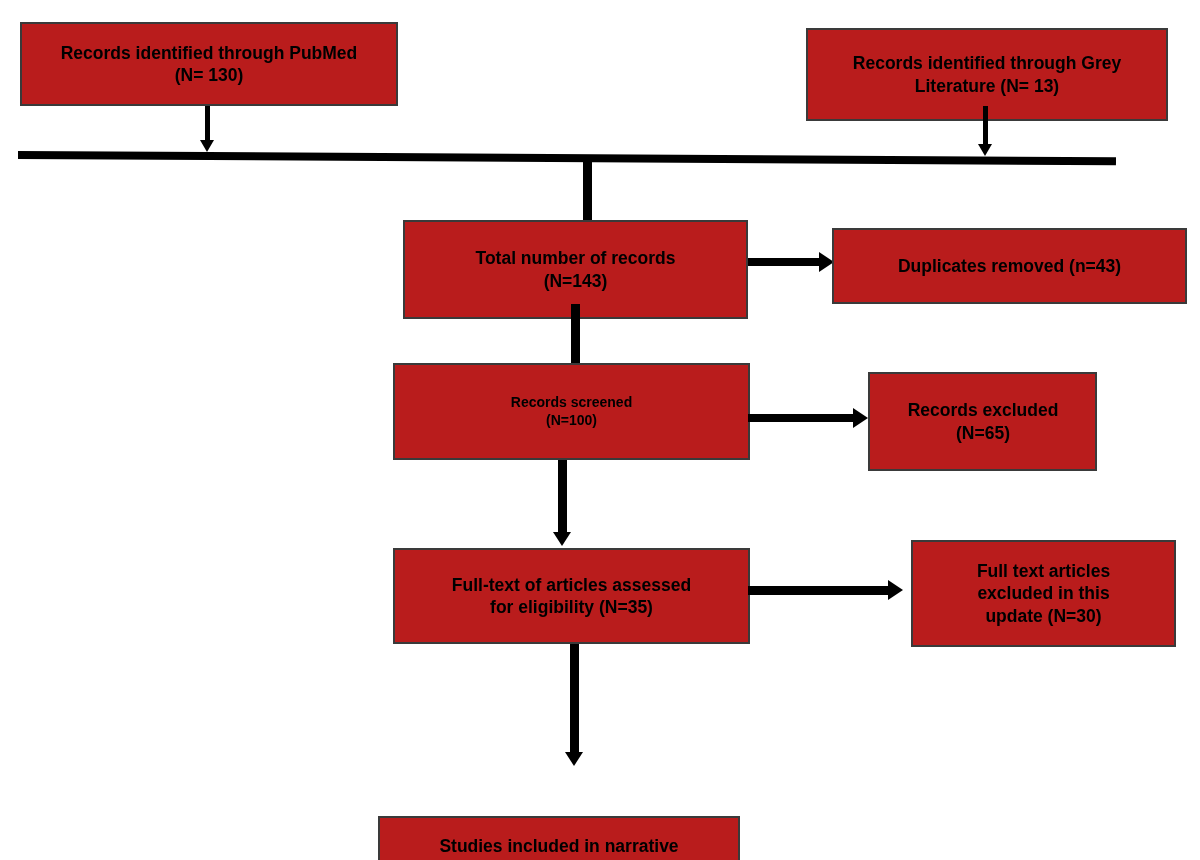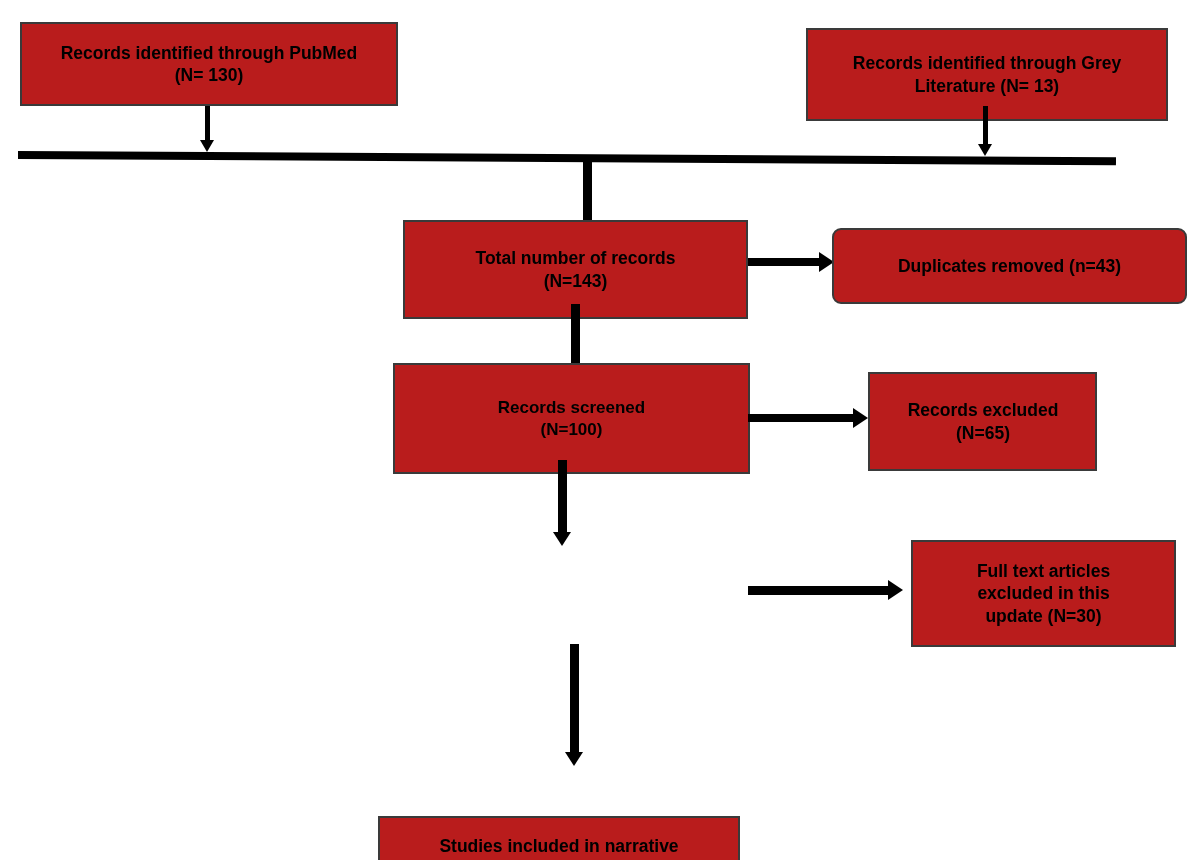--- a/index.html
+++ b/index.html
@@ -35,22 +35,22 @@
   .node .label {
     display: block;
     width: 100%;
     white-space: pre-line;
   }
 
   
   #node-pubmed      { left: 20px;  top: 22px;  width: 378px; height: 84px;  font-size: 17.5px; }
   #node-grey        { left: 806px; top: 28px;  width: 362px; height: 93px;  font-size: 17.5px; }
   #node-total       { left: 403px; top: 220px; width: 345px; height: 99px;  font-size: 17.5px; }
-  #node-duplicates  { left: 832px; top: 228px; width: 355px; height: 76px;  font-size: 17.5px; border-radius: 9px; }
-  #node-screened    { left: 393px; top: 363px; width: 357px; height: 111px;  font-size: 17px; }
+  #node-duplicates  { left: 832px; top: 228px; width: 355px; height: 76px;  font-size: 17.5px; }
+  #node-screened    { left: 393px; top: 363px; width: 357px; height: 97px;  font-size: 14px; }
   #node-excluded    { left: 868px; top: 372px; width: 229px; height: 99px;  font-size: 17.5px; padding-left: 7px; }
   #node-fulltext    { left: 393px; top: 548px; width: 357px; height: 96px;  font-size: 17.5px; }
   #node-ftexcluded  { left: 903px; top: 540px; width: 265px; height: 107px; font-size: 17.5px; margin-left: 8px; }
   #node-included    { left: 378px; top: 816px; width: 362px; height: 83px;  font-size: 17.5px; }
 
   
   .vline {
     position: absolute;
     background: #000000;
   }
@@ -133,20 +133,24 @@
   <div class="arrowhead-right" style="left:853px; top:408px;"></div>
 
   <div class="node" id="node-excluded">
     <span class="label">Records excluded
 (N=65)</span>
   </div>
 
   <div class="vline" style="left:558px; top:460px; width:9px; height:74px;"></div>
   <div class="arrowhead-down" style="left:553px; top:532px;"></div>
 
+  <div class="node" id="node-fulltext">
+    <span class="label">Full-text of articles assessed
+for eligibility (N=35)</span>
+  </div>
 
   <div class="hline" style="left:748px; top:586px; width:143px; height:9px;"></div>
   <div class="arrowhead-right" style="left:888px; top:580px;"></div>
 
   <div class="node" id="node-ftexcluded">
     <span class="label">Full text articles
 excluded in this
 update (N=30)</span>
   </div>
 

